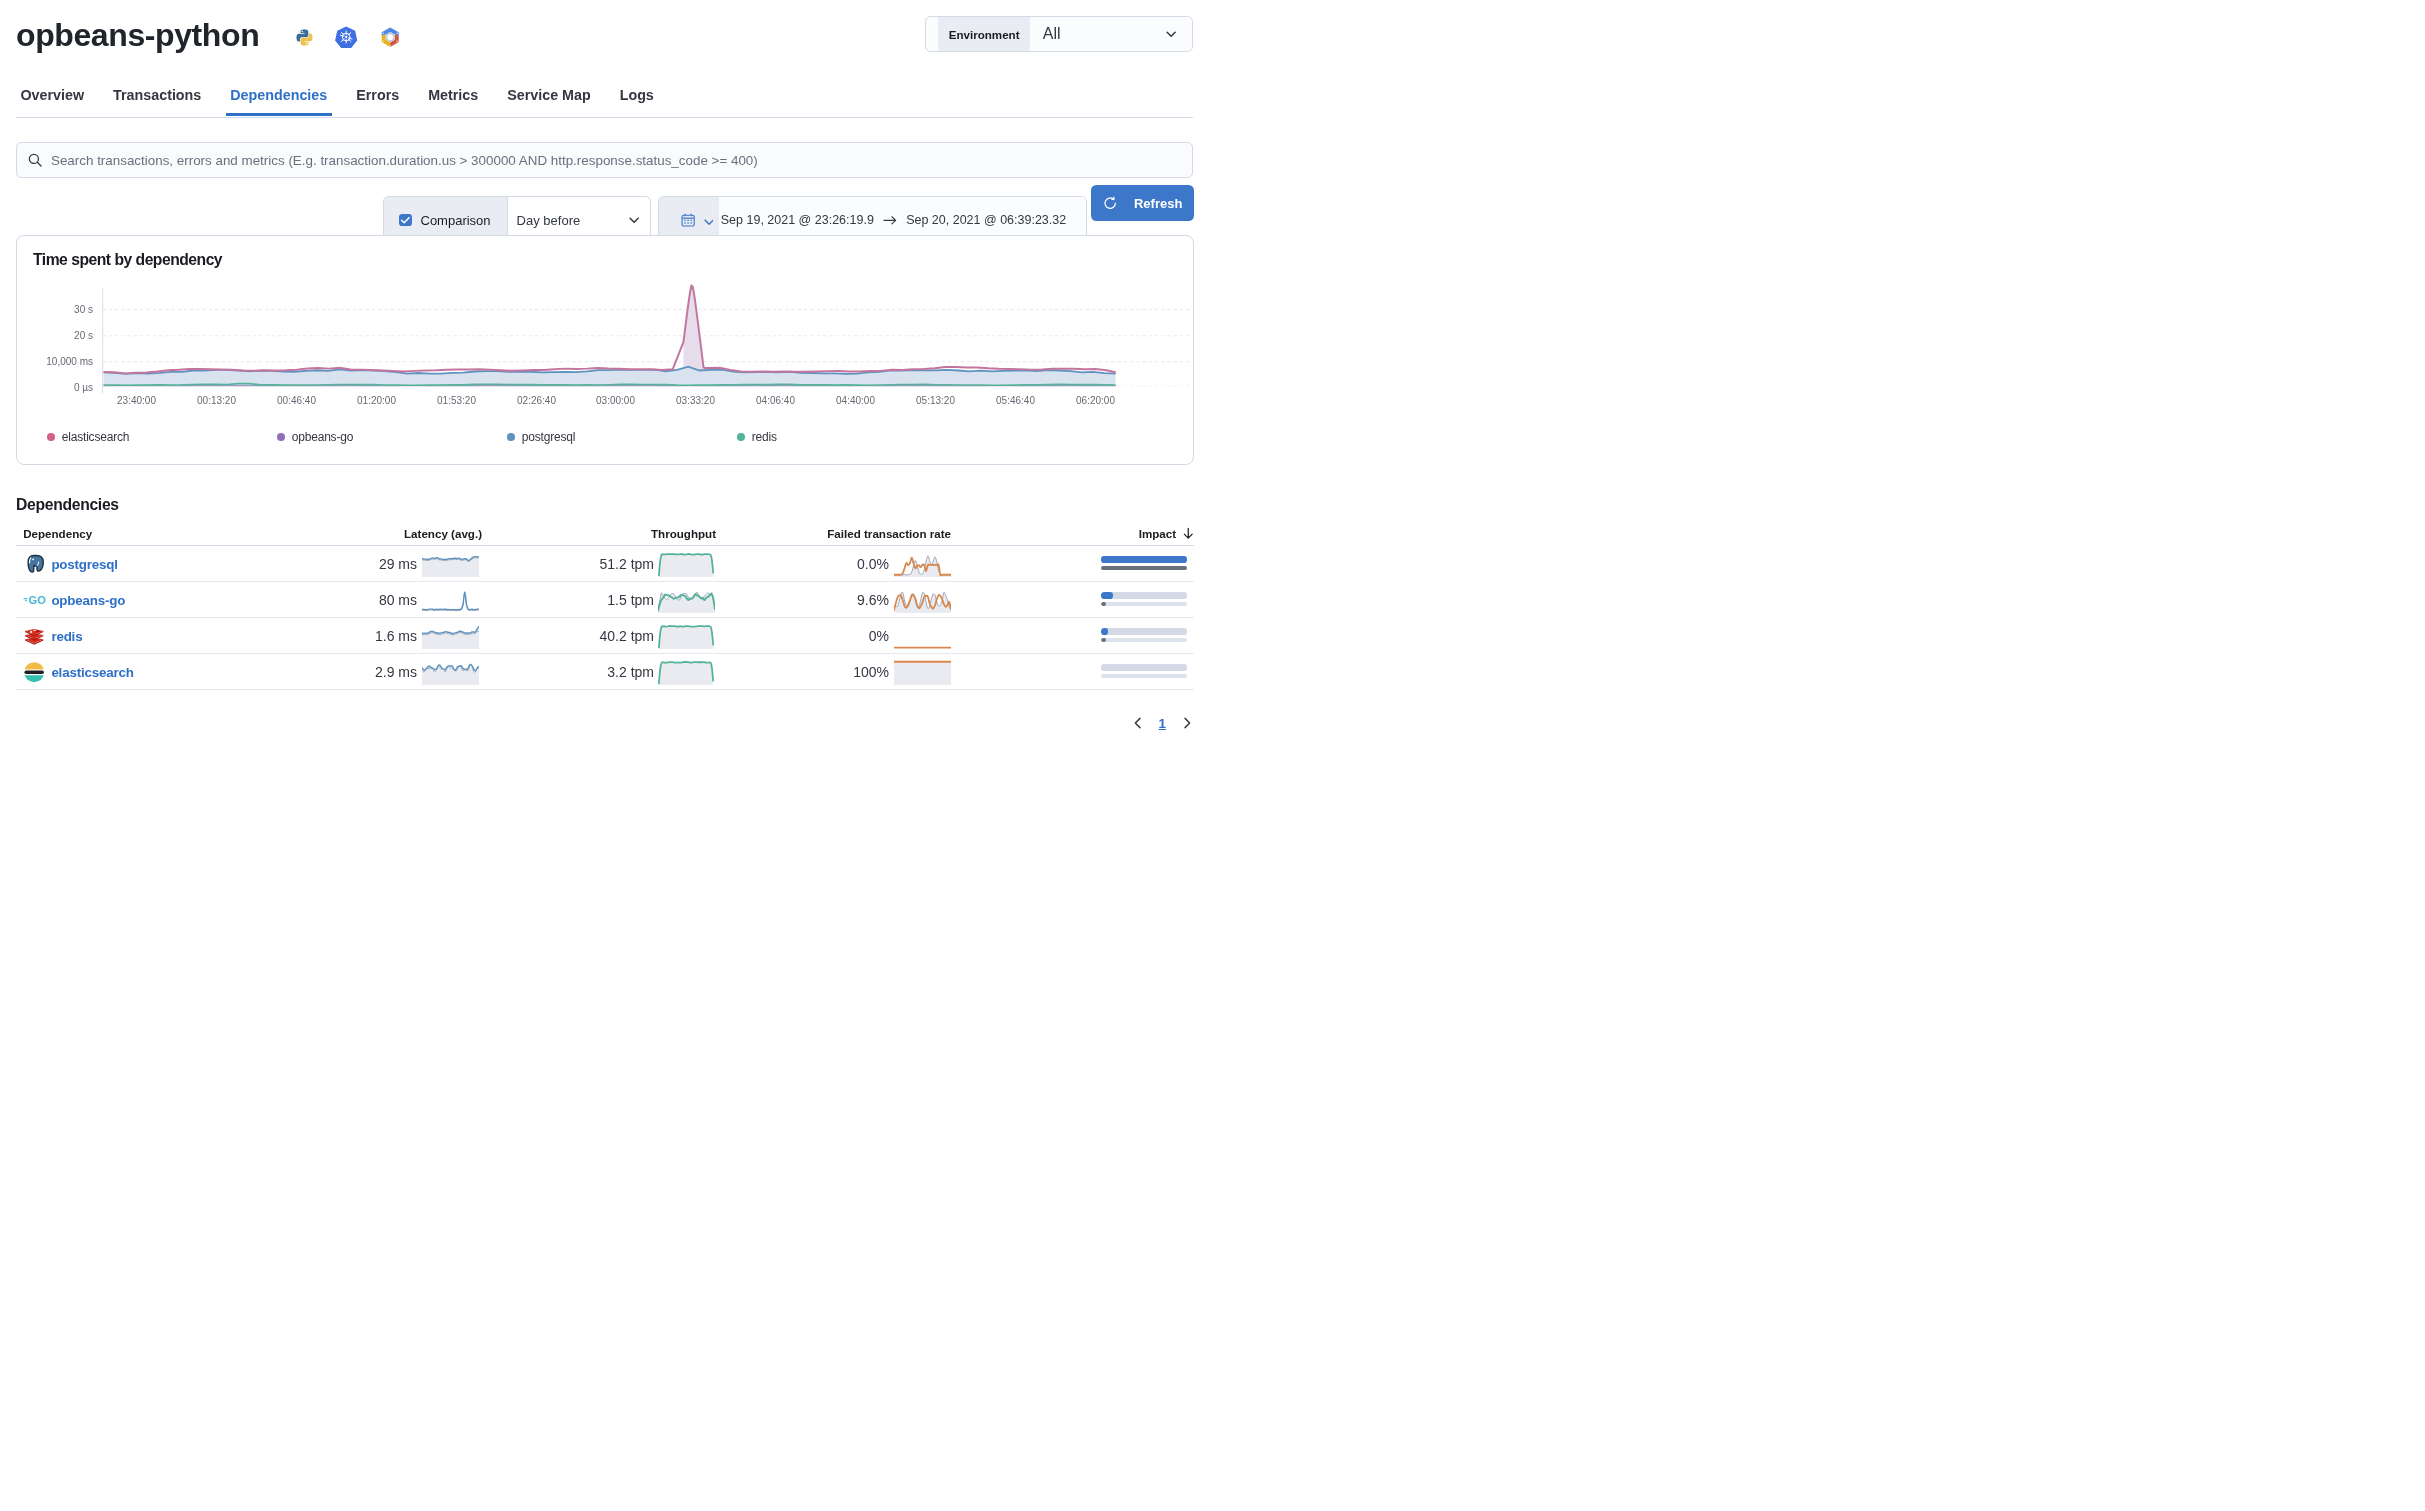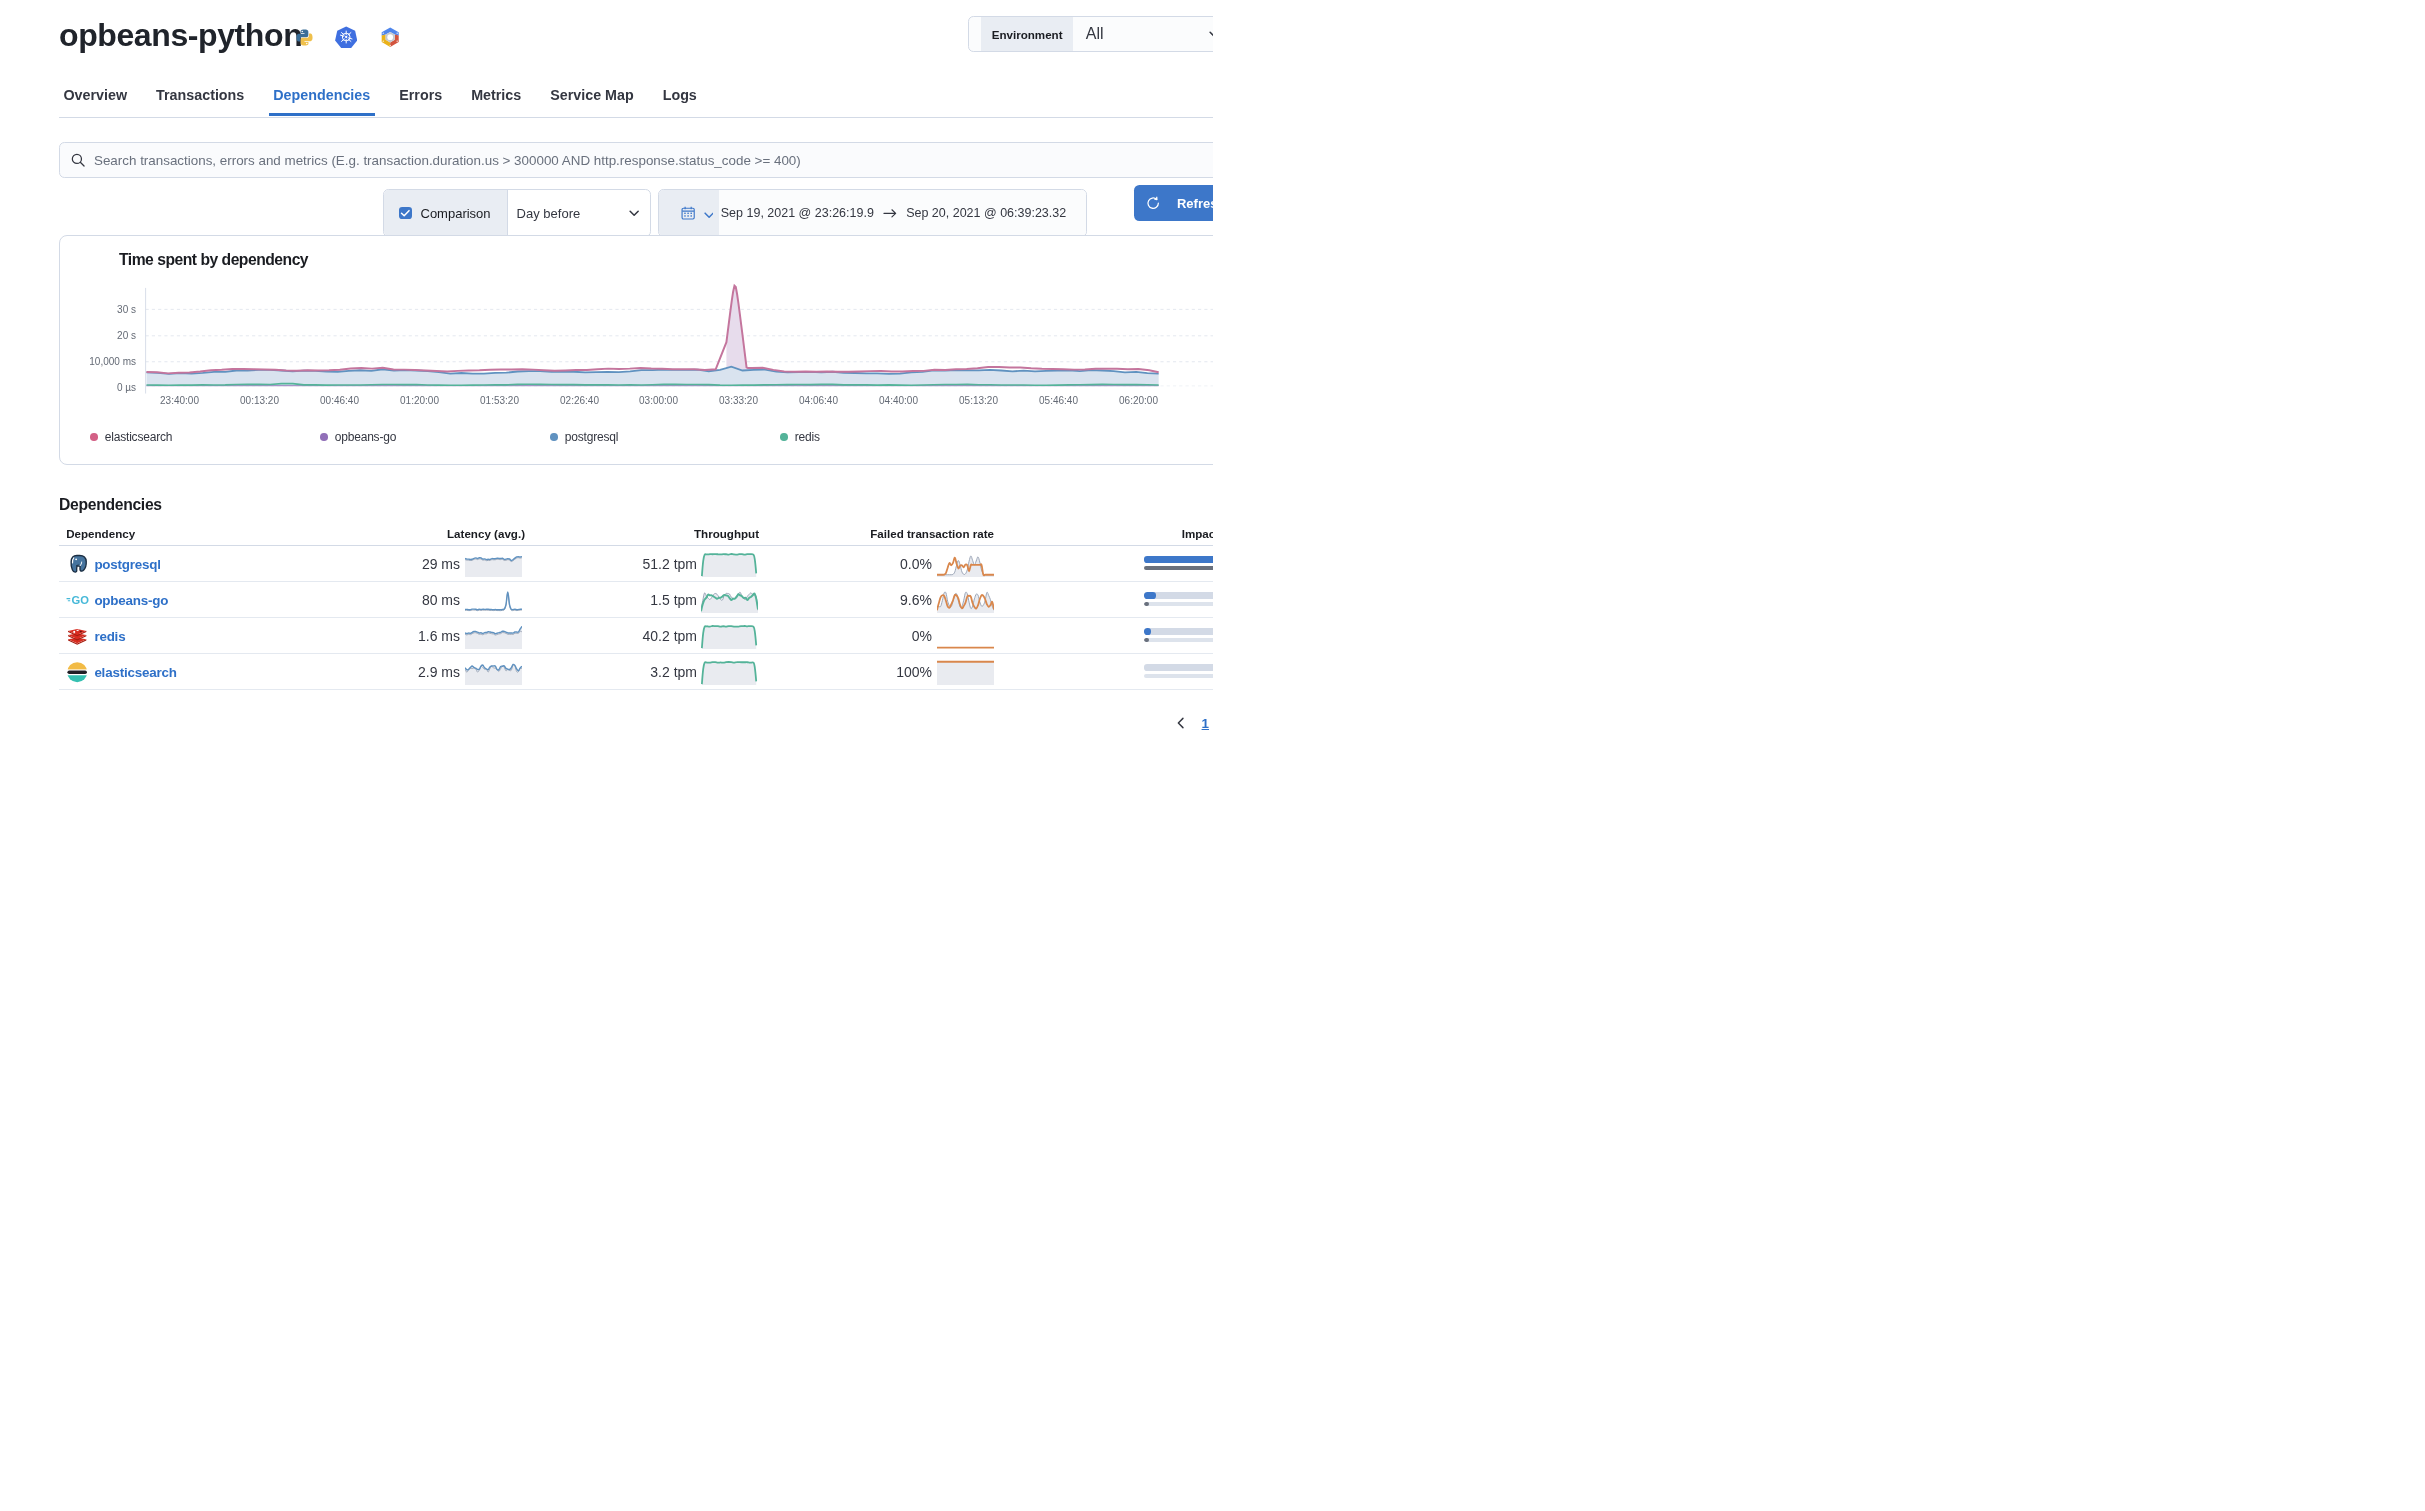--- a/index.html
+++ b/index.html
@@ -1,16 +1,16 @@
 <!DOCTYPE html>
 <html style="font-size:14.3px"><head><meta charset="utf-8">
 <style>
 * { margin:0; padding:0; box-sizing:border-box; }
 html,body { width:1213px; height:756px; background:#fff; font-family:"Liberation Sans", sans-serif; color:#343741; overflow:hidden; }
-.abs { position:absolute;margin-left:43px; }
+.abs { position:absolute; }
 #page { position:relative; width:1213px; height:756px; }
 
 
 #title { left:16px; top:16.6px; font-size:32px; font-weight:700; color:#20242b; letter-spacing:-0.4px; }
 .svcicon { position:absolute; top:0; }
 
 
 #env { left:925px; top:16px; width:268px; height:36px; border:0.9px solid #d3dae6; border-radius:5.4px; background:#fbfcfd; display:flex; align-items:stretch; overflow:hidden;padding-left:12px; }
 #env .lab { background:#e9edf3; display:flex; align-items:center; padding:0 10.7px; font-weight:600; font-size:11.6px; color:#1a1c21; }
 #env .val { display:flex; align-items:center; padding:0 12.5px; font-size:16px; flex:1; }
@@ -22,21 +22,21 @@
 .tab.sel { color:#2e70c8; }
 .tab.sel:after { content:""; position:absolute; left:0; right:0; bottom:0; height:2.7px; background:#2e70c8; }
 #tabline { left:16px; top:117px; width:1177px; height:0.9px; background:#d3dae6; }
 
 
 #search { left:16px; top:142px; width:1177px; height:36px; background:#fafbfd; border:0.9px solid #d3dae6; border-radius:5.4px; display:flex; align-items:center; }
 #search .sicon { margin-left:10.7px; display:flex; }
 #search .ph { margin-left:9px; font-size:13.4px; color:#69707d; }
 
 
-.ctl { position:absolute; top:189px; height:48px; border:0.9px solid #d3dae6; border-radius:5.4px; background:#fff; display:flex; align-items:stretch; overflow:hidden; }
+.ctl { position:absolute; top:196px; height:48px; border:0.9px solid #d3dae6; border-radius:5.4px; background:#fff; display:flex; align-items:stretch; overflow:hidden; }
 #cmp { left:383px; width:268px; }
 #cmp .lab { background:#e9edf3; display:flex; align-items:center; padding:0 16px 0 15px; border-right:0.9px solid #d3dae6; }
 #cmp .cb { width:12.5px; height:12.5px; background:#3d77c9; border-radius:3.1px; display:flex; align-items:center; justify-content:center; margin-right:9px; }
 #cmp .lab span { font-size:13px; color:#1a1c21; }
 #cmp .val { flex:1; display:flex; align-items:center; padding:0 9px; font-size:13px; }
 #cmp .chev { display:flex; align-items:center; padding-right:9px; }
 #dates { left:658px; width:429px; background:#fbfcfd; }
 #dates .lab { background:#e9edf3; display:flex; align-items:center; padding:0 6.3px 0 22.4px; gap:6.3px; }
 #dates .txt { flex:1; display:flex; align-items:center; justify-content:flex-start; padding-left:1.8px; gap:9px; font-size:12.5px; color:#343741; background:#fbfcfd; }
 #refresh { position:absolute; left:1091px; top:185px; width:103px; height:36px; background:#3d77c9; border-radius:5.4px; color:#fff; display:flex; align-items:center; justify-content:center; gap:17px; font-size:13px; font-weight:600; }

